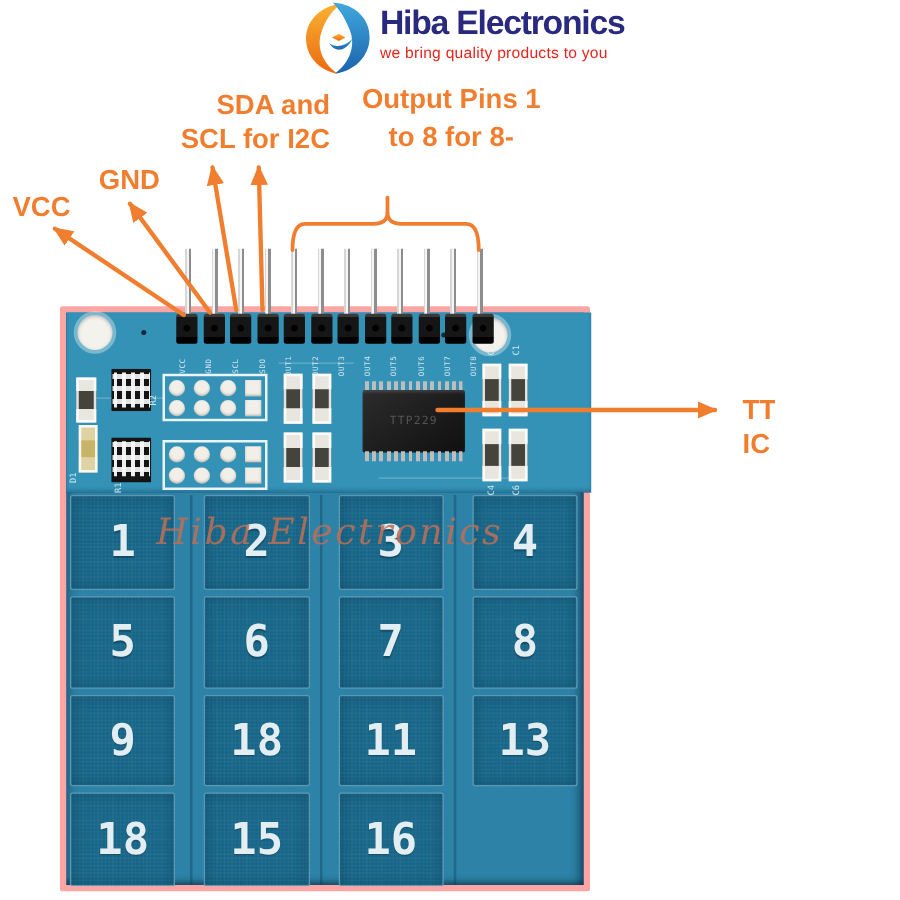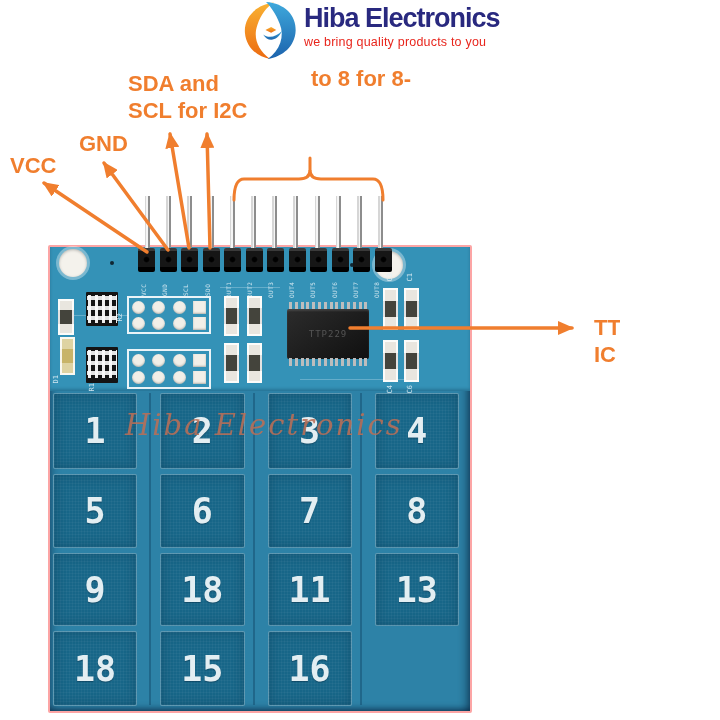--- a/index.html
+++ b/index.html
@@ -10,29 +10,29 @@
   .logo{position:absolute;left:238px;top:2px;display:flex;align-items:flex-start;}
   .logo-icon{width:64px;height:57px;}
   .logo-text{margin-left:2px;}
   .logo-title{font-size:27px;font-weight:700;letter-spacing:-1px;color:#29297f;line-height:32px;}
   .logo-tagline{font-size:12.5px;color:#e8251c;margin-top:1px;letter-spacing:.2px;}
 
   
   .ann{position:absolute;color:#f07e2e;font-weight:700;font-size:22px;line-height:27px;}
   .ann.vcc{left:10px;top:152px;}
   .ann.gnd{left:79px;top:130px;}
-  .ann.i2c{left:128px;top:70px;width:136px;text-align:left;}
+  .ann.i2c{left:128px;top:70px;width:136px;text-align:right;}
   .ann.outp{left:258px;top:63px;width:206px;text-align:center;line-height:31px;}
   .ann.icl{left:594px;top:314px;}
 
   .arrows{position:absolute;left:0;top:0;width:720px;height:720px;z-index:6;pointer-events:none;}
 
   
   .board{position:absolute;left:48px;top:245px;width:424px;height:468px;box-sizing:border-box;
-         background:#2d82a7;border:2px solid #fca5a5;border-radius:2px;
+         background:#2d82a7;border:5px solid #fca5a5;border-radius:2px;
          box-shadow:inset -6px 0 8px -3px rgba(0,20,45,.55),inset 6px 0 8px -4px rgba(0,20,45,.35),
                     inset 0 -5px 6px -3px rgba(0,20,45,.5),inset 0 3px 3px -2px rgba(255,255,255,.25);text-align:center;}
   .top-strip{position:absolute;left:0;top:0;width:420px;height:144px;background:#3492b7;
              box-shadow:inset 0 -2px 3px rgba(0,30,55,.25);}
   .trace-h{position:absolute;height:1px;background:rgba(230,245,250,.28);}
   .trace-v{position:absolute;width:2px;background:rgba(8,55,85,.35);}
 
   .hole{position:absolute;width:28px;height:28px;border-radius:50%;background:#f4f2ec;
         box-shadow:0 0 0 3px rgba(255,255,255,.35),inset 0 1px 3px rgba(0,0,0,.25);}
   .via{position:absolute;width:4px;height:4px;border-radius:50%;background:#102733;}
@@ -123,20 +123,21 @@
     </div>
   </div>
 
   <div class="ann vcc">VCC</div>
   <div class="ann gnd">GND</div>
   <div class="ann i2c">
     <div>SDA and</div>
     <div>SCL for I2C</div>
   </div>
   <div class="ann outp">
+    <div>Output Pins 1</div>
     <div>to 8 for 8-</div>
   </div>
   <div class="ann icl">TTP229 IC</div>
 
   <div class="board">
     <div class="top-strip"></div>
 
     <div class="trace-h" style="left:18px;top:68px;width:60px;"></div>
     <div class="trace-h" style="left:170px;top:40px;width:60px;"></div>
     <div class="trace-h" style="left:250px;top:132px;width:110px;"></div>

